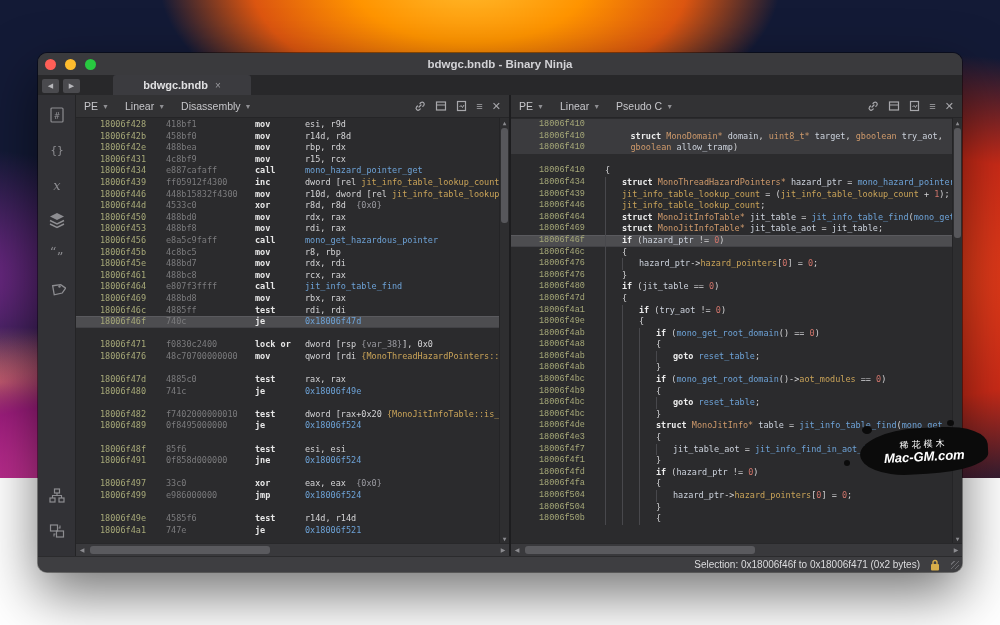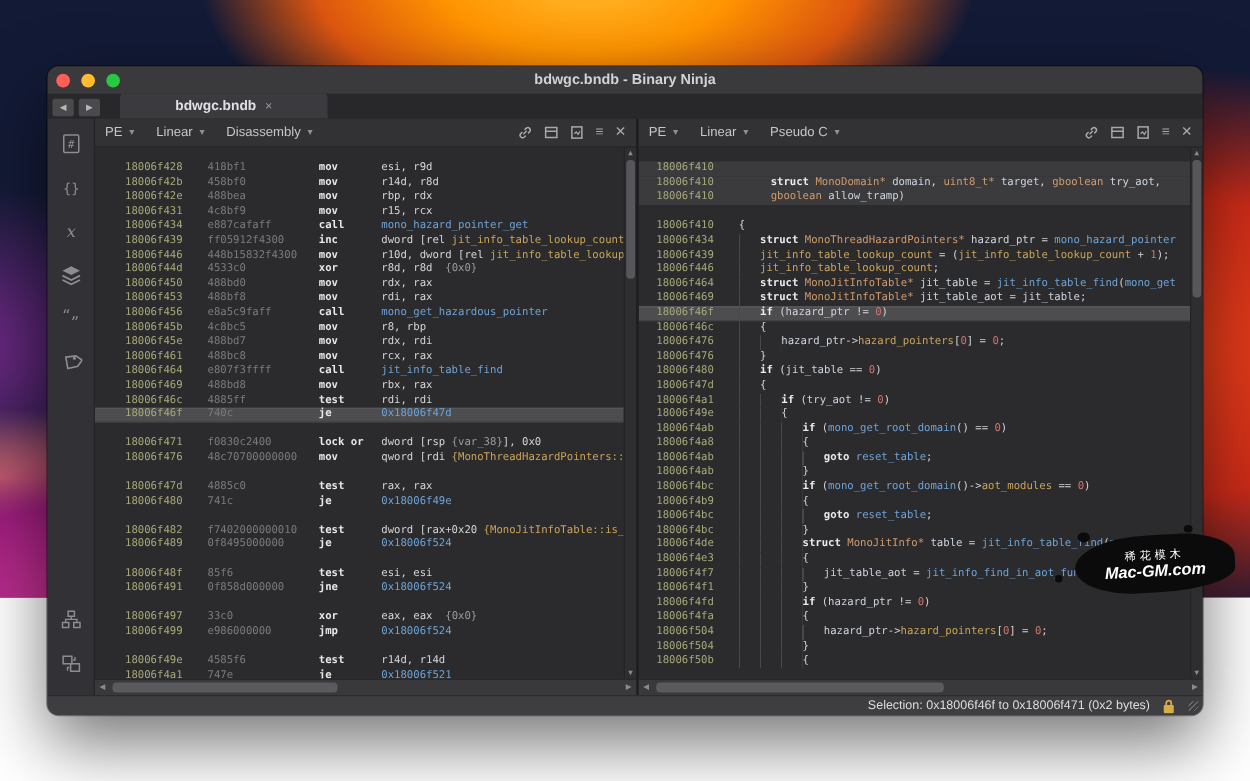--- a/index.html
+++ b/index.html
@@ -20,49 +20,49 @@
     overflow:hidden;display:flex;flex-direction:column;}
   .titlebar{height:22px;background:#3a3a3d;display:flex;align-items:center;position:relative;flex:0 0 auto;}
   .lights{display:flex;gap:9px;margin-left:7px;}
   .light{width:11px;height:11px;border-radius:50%;}
   .light.r{background:#ff5f57}.light.y{background:#febc2e}.light.g{background:#28c840}
   .win-title{position:absolute;left:0;right:0;text-align:center;font-size:11.5px;font-weight:bold;color:#d2d2d6;}
   .tabbar{height:20px;background:#28282a;display:flex;align-items:flex-end;flex:0 0 auto;}
   .navbtns{display:flex;gap:4px;margin:0 0 2px 4px;}
   .navbtn{width:17px;height:14px;background:#4a4a4e;border-radius:2px;color:#b7b7bb;
     font-size:7px;display:flex;align-items:center;justify-content:center;}
-  .tab{margin-left:16px;height:20px;min-width:118px;background:#3b3b3f;border-radius:3px 3px 0 0;
-    display:flex;align-items:center;justify-content:center;gap:7px;padding:0 24px;}
+  .tab{margin-left:33px;height:20px;min-width:118px;background:#3b3b3f;border-radius:3px 3px 0 0;
+    display:flex;align-items:center;justify-content:center;gap:7px;padding:0 10px;}
   .tab-label{font-size:11px;font-weight:bold;color:#e0e0e2;}
   .tab-close{font-size:10px;color:#9a9a9e;}
   
   .main{flex:1;display:flex;min-height:0;}
   .sidebar{width:38px;background:#323236;border-right:1px solid #242426;display:flex;flex-direction:column;align-items:center;padding-top:10px;box-sizing:border-box;}
   .sbicon{width:20px;height:20px;margin-bottom:15px;display:flex;align-items:center;justify-content:center;}
   .sb-bottom{margin-top:auto;}
   .pane{display:flex;flex-direction:column;min-width:0;background:#2b2b2d;}
   .pane-left{width:433px;flex:0 0 auto;}
   .splitter{width:2px;background:#1d1d1f;flex:0 0 auto;}
   .pane-right{flex:1;}
   .pane-header{height:22px;background:#323234;border-bottom:1px solid #252527;display:flex;align-items:center;padding:0 8px;flex:0 0 auto;}
   .dropdown{display:flex;align-items:center;gap:4px;margin-right:16px;}
   .dd-label{font-size:10.5px;color:#c6c6ca;}
   .dd-caret{font-size:7px;color:#8f8f93;}
   .header-icons{margin-left:auto;display:flex;align-items:center;gap:9px;}
   .hicon{color:#a8a8ac;font-size:11px;line-height:1;display:flex;align-items:center;}
   
   .pane-body{position:relative;flex:1;overflow:hidden;font-family:"DejaVu Sans Mono",monospace;font-size:8.5px;}
-  .rows{position:absolute;left:0;top:11px;right:9px;overflow:hidden;}
+  .rows{position:absolute;left:0;top:1px;right:9px;overflow:hidden;}
   .lrow,.rrow{height:11.6px;line-height:11.6px;white-space:pre;display:flex;overflow:hidden;}
   .lrow.hl,.rrow.hl{background:#4d4d50;box-shadow:inset 0 1px 0 #5a5a5e, inset 0 -1px 0 #424246;}
   .rrow.sig{background:#3b3b3e;}
   .col-a{display:inline-block;width:66px;margin-left:24px;flex:0 0 auto;}
   .col-b{display:inline-block;width:89px;flex:0 0 auto;}
   .col-m{display:inline-block;width:50px;flex:0 0 auto;}
-  .col-ra{display:inline-block;width:66px;margin-left:14px;flex:0 0 auto;}
+  .col-ra{display:inline-block;width:66px;margin-left:28px;flex:0 0 auto;font-family:Liberation Mono, monospace;}
   .guides{flex:0 0 auto;background-image:repeating-linear-gradient(to right,#48484c 0,#48484c 1px,transparent 1px,transparent 17px);}
   .sp{flex:0 0 auto;}
   .tk-a{color:#a6a878}.tk-b{color:#7b7b7d}
   .tk-m{color:#e8e8e8;font-weight:bold}
   .tk-d{color:#d4d4d6}.tk-s{color:#6da2d6}.tk-g{color:#c9a358}.tk-c{color:#9a9aa0}
   .tk-k{color:#ececec;font-weight:bold}.tk-t{color:#cf9a6b}.tk-v{color:#ccd2dc}.tk-n{color:#d0756b}
   
   .vscroll{position:absolute;top:0;bottom:0;right:0;width:9px;background:#2e2e30;border-left:1px solid #242426;}
   .vthumb{position:absolute;left:1px;right:1px;background:#57575b;border-radius:3px;}
   .varrow{position:absolute;left:0;width:9px;height:9px;color:#8b8b8f;font-size:6px;text-align:center;line-height:9px;}

